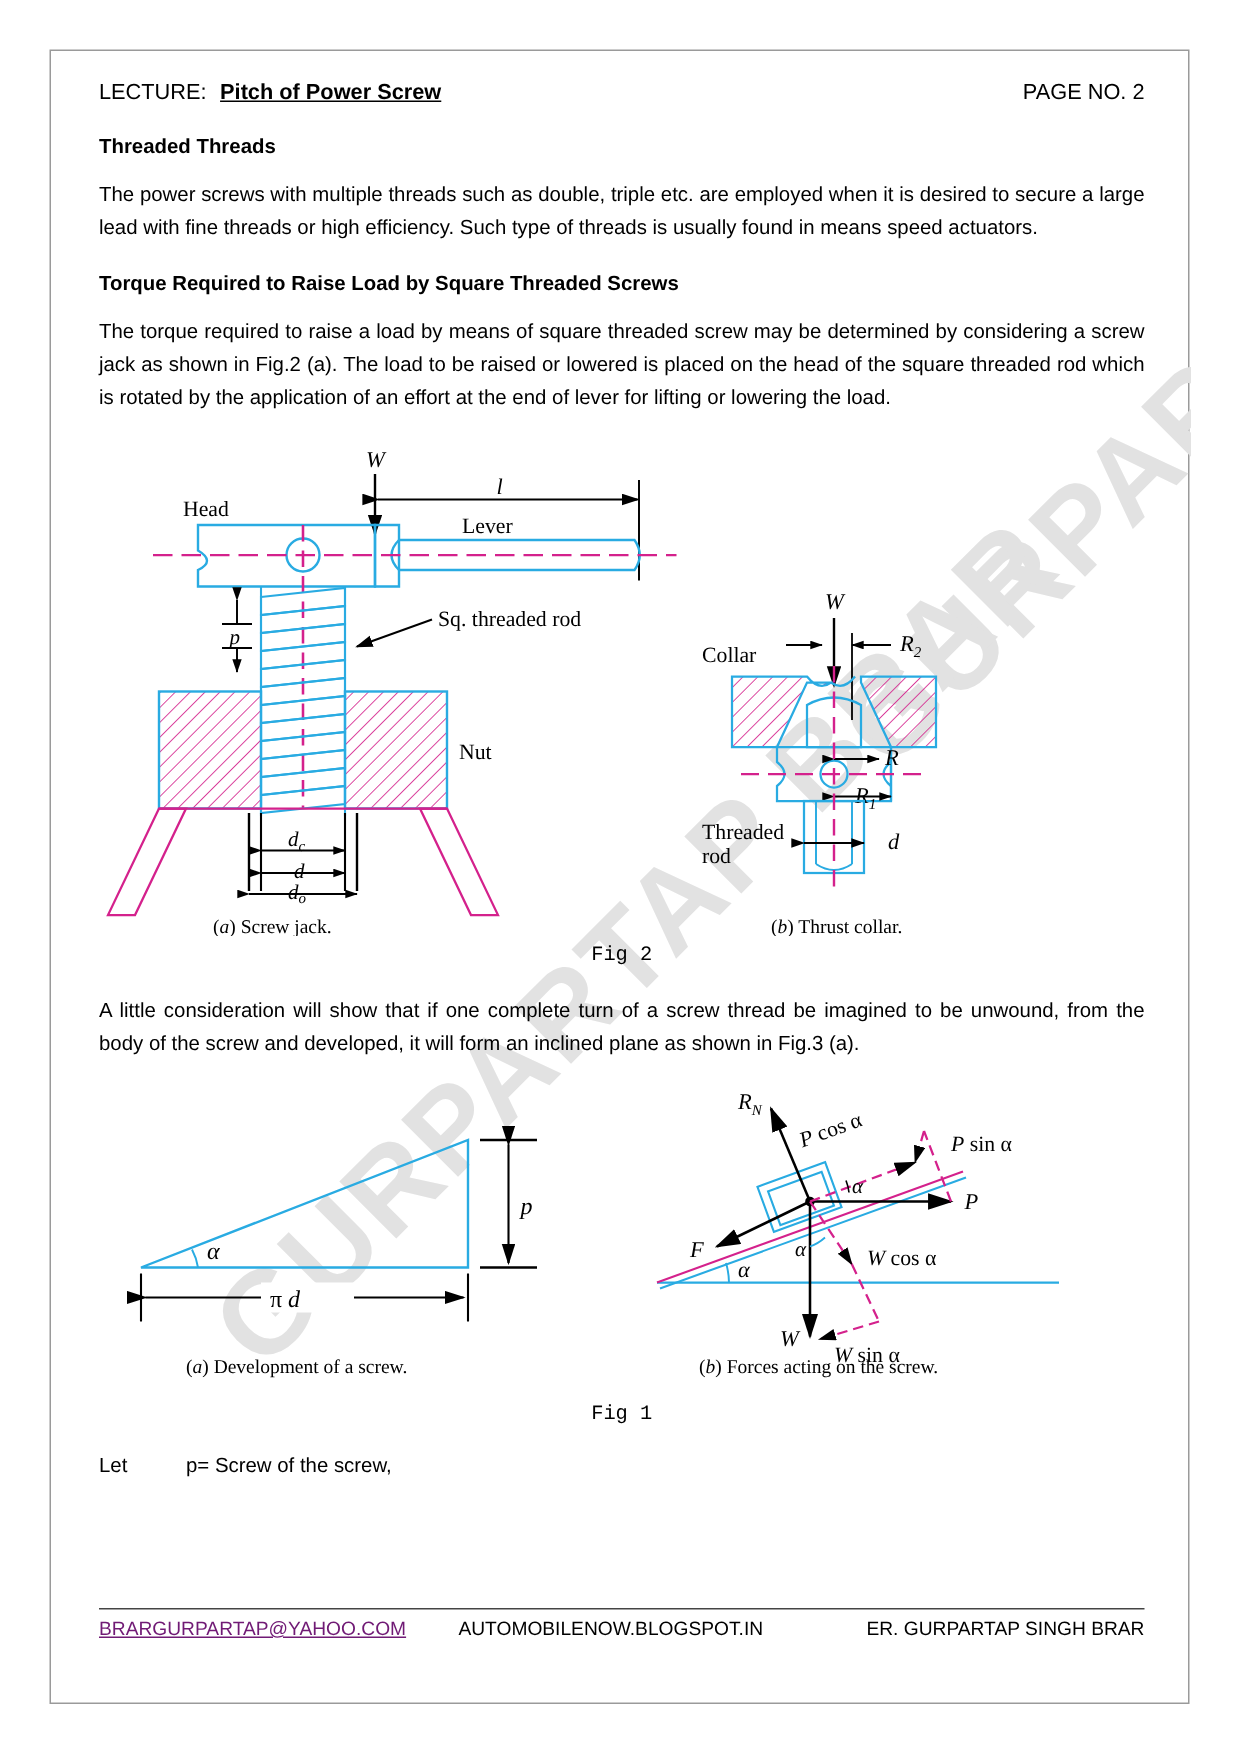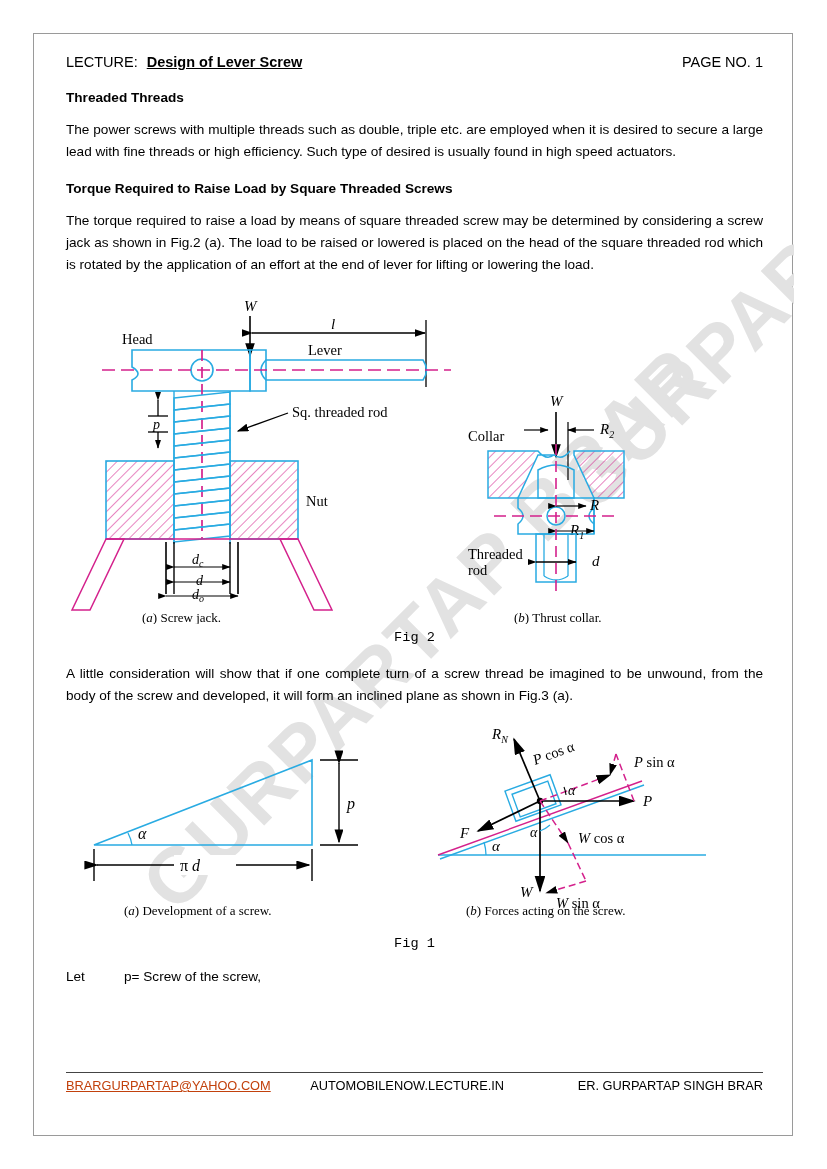--- a/index.html
+++ b/index.html
@@ -95,48 +95,48 @@
     position:absolute;
     left:32px;top:1038px;
     width:697px;
   }
   .footer-rule{border-top:1px solid #444;margin-bottom:5px;}
   .footer-row{
     display:flex;justify-content:space-between;align-items:baseline;
     font-size:12.8px;
   }
   .footer-mail{
-    color:#c2410c;text-decoration:underline;
+    color:#701a75;text-decoration:underline;
   }
   .footer-mid{margin-left:-34px;}
   svg{display:block;}
   text{font-family:"Liberation Serif", serif;}
 </style>
 </head>
 <body>
 
 <div class="page">
 
   <div class="watermark">
     <div class="wm-text wm1">GURPARTAP BRAR</div>
     <div class="wm-text wm2">GURPARTAP BRAR</div>
   </div>
 
   <div class="inner content">
 
     <div class="hdr">
       <div class="hdr-left">
         <span class="hdr-lbl">LECTURE:</span>
-        <span class="hdr-title">Design of Lever Screw</span>
+        <span class="hdr-title">Pitch of Power Screw</span>
       </div>
-      <div class="hdr-right">PAGE NO. 1</div>
+      <div class="hdr-right">PAGE NO. 2</div>
     </div>
 
     <h2 class="sec">Threaded Threads</h2>
-    <p class="body">The power screws with multiple threads such as double, triple etc. are employed when it is desired to secure a large lead with fine threads or high efficiency. Such type of desired is usually found in high speed actuators.</p>
+    <p class="body">The power screws with multiple threads such as double, triple etc. are employed when it is desired to secure a large lead with fine threads or high efficiency. Such type of threads is usually found in means speed actuators.</p>
 
     <h2 class="sec">Torque Required to Raise Load by Square Threaded Screws</h2>
     <p class="body">The torque required to raise a load by means of square threaded screw may be determined by considering a screw jack as shown in Fig.2 (a). The load to be raised or lowered is placed on the head of the square threaded rod which is rotated by the application of an effort at the end of lever for lifting or lowering the load.</p>
 
     <div class="figwrap">
       <svg width="697" height="330" viewBox="0 0 697 330">
         <defs>
           <pattern id="hatchM" width="7" height="7" patternTransform="rotate(45)" patternUnits="userSpaceOnUse">
             <line x1="0" y1="0" x2="0" y2="7" stroke="#D4218C" stroke-width="1.1"></line>
           </pattern>
@@ -369,18 +369,18 @@
     <div class="let-line">
       <span class="lbl">Let</span><span>p= Screw of the screw,</span>
     </div>
 
   </div>
 
   <div class="footer content">
     <div class="footer-rule"></div>
     <div class="footer-row">
       <span class="footer-mail">BRARGURPARTAP@YAHOO.COM</span>
-      <span class="footer-mid">AUTOMOBILENOW.LECTURE.IN</span>
+      <span class="footer-mid">AUTOMOBILENOW.BLOGSPOT.IN</span>
       <span>ER. GURPARTAP SINGH BRAR</span>
     </div>
   </div>
 
 </div>
 
 </body></html>

